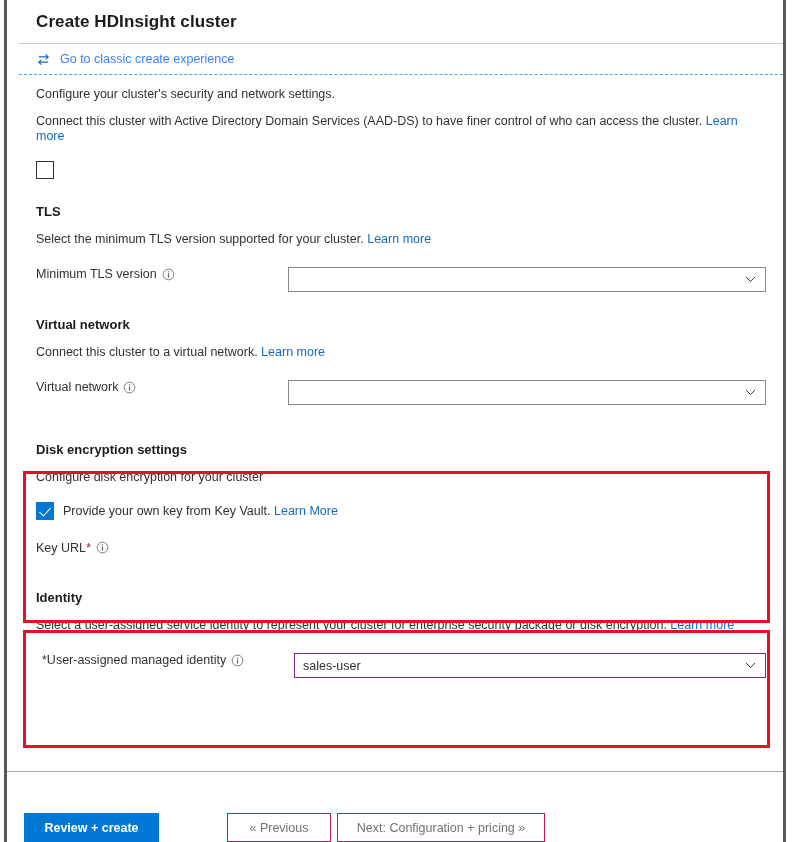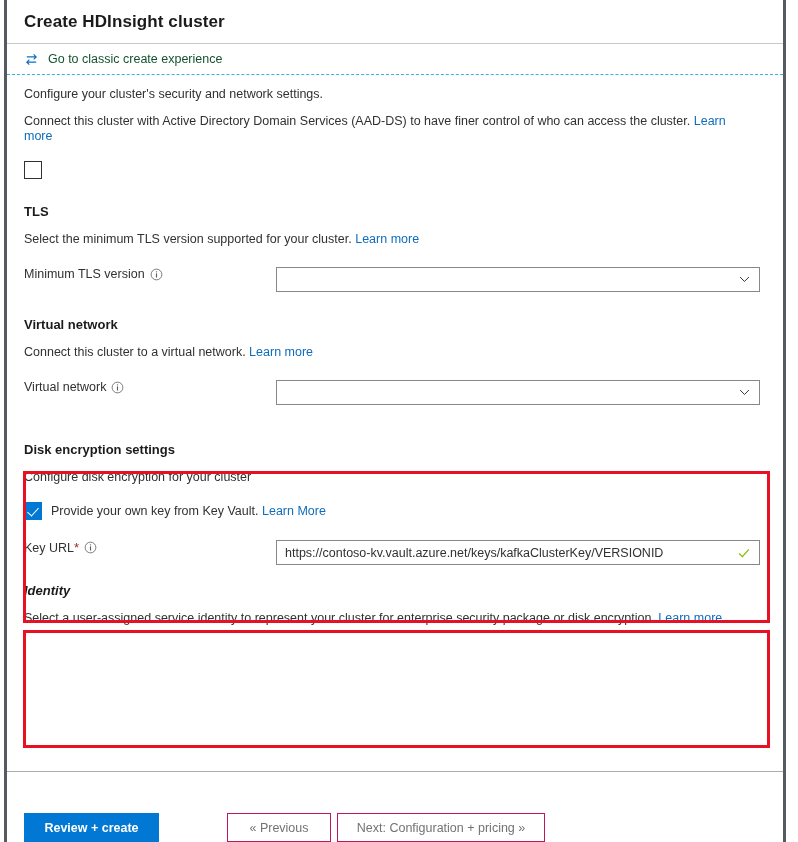--- a/index.html
+++ b/index.html
@@ -22,20 +22,21 @@
   .blade {
     position: absolute;
     left: 4px;
     top: 0;
     width: 782px;
     height: 842px;
     background: #ffffff;
     border-left: 3px solid #555a5e;
     border-right: 3px solid #555a5e;
     box-sizing: border-box;
+    padding-left: 12px;
   }
 
   
   .blade-header {
     height: 44px;
     box-sizing: border-box;
     border-bottom: 1px solid #c8c8c8;
     display: flex;
     align-items: center;
     padding-left: 17px;
@@ -62,21 +63,21 @@
     gap: 9px;
     cursor: pointer;
   }
   .swap-icon {
     width: 15px;
     height: 15px;
     display: block;
   }
   .cmd-label {
     font-size: 12.5px;
-    color: #14532d;
+    color: #3b82f6;
   }
 
   
   .content {
     padding: 0 17px;
     position: relative;
   }
   .intro {
     font-size: 12.5px;
     color: #323130;
@@ -334,32 +335,42 @@
       <div class="field-row">
         <div class="field-label">
           <span>Key URL</span>
           <span class="req-star">*</span>
           <svg class="info-icon" viewBox="0 0 16 16">
             <circle cx="8" cy="8" r="6.6" fill="none" stroke="#605e5c" stroke-width="1"></circle>
             <circle cx="8" cy="4.7" r="0.85" fill="#605e5c"></circle>
             <rect x="7.3" y="6.6" width="1.4" height="5.1" fill="#605e5c"></rect>
           </svg>
         </div>
-        <div class="control">
-          <span class="control-value">https://contoso-kv.vault.azure.net/keys/kafkaClusterKey/VERSIONID</span>
-          <svg class="valid-check" viewBox="0 0 16 16">
-            <path d="M2.5 8.6 L6.2 12.2 L13.5 3.8" fill="none" stroke="#7fba00" stroke-width="1.3"></path>
-          </svg>
-        </div>
-      </div>
-
-      <div class="section-heading" style="margin-top:18px;font-style:italic;">Identity</div>
+      </div>
+
+      <div class="section-heading" style="margin-top:35px;">Identity</div>
       <div class="section-desc">
         <span>Select a user-assigned service identity to represent your cluster for enterprise security package or disk encryption.</span>
         <span class="link">Learn more</span>
+      </div>
+      <div class="field-row">
+        <div class="field-label indent">
+          <span>*User-assigned managed identity</span>
+          <svg class="info-icon" viewBox="0 0 16 16">
+            <circle cx="8" cy="8" r="6.6" fill="none" stroke="#605e5c" stroke-width="1"></circle>
+            <circle cx="8" cy="4.7" r="0.85" fill="#605e5c"></circle>
+            <rect x="7.3" y="6.6" width="1.4" height="5.1" fill="#605e5c"></rect>
+          </svg>
+        </div>
+        <div class="control purple">
+          <span class="control-value">sales-user</span>
+          <svg class="chev" viewBox="0 0 16 16">
+            <path d="M2.6 5 L8 10.4 L13.4 5" fill="none" stroke="#1b1b1b" stroke-width="1.1"></path>
+          </svg>
+        </div>
       </div>
 
     </div>
 
     <div class="red-box" id="disk-box"></div>
     <div class="red-box" id="identity-box"></div>
 
     <div class="footer">
       <button class="btn btn-primary">Review + create</button>
       <button class="btn btn-secondary" id="previous-button">« Previous</button>

